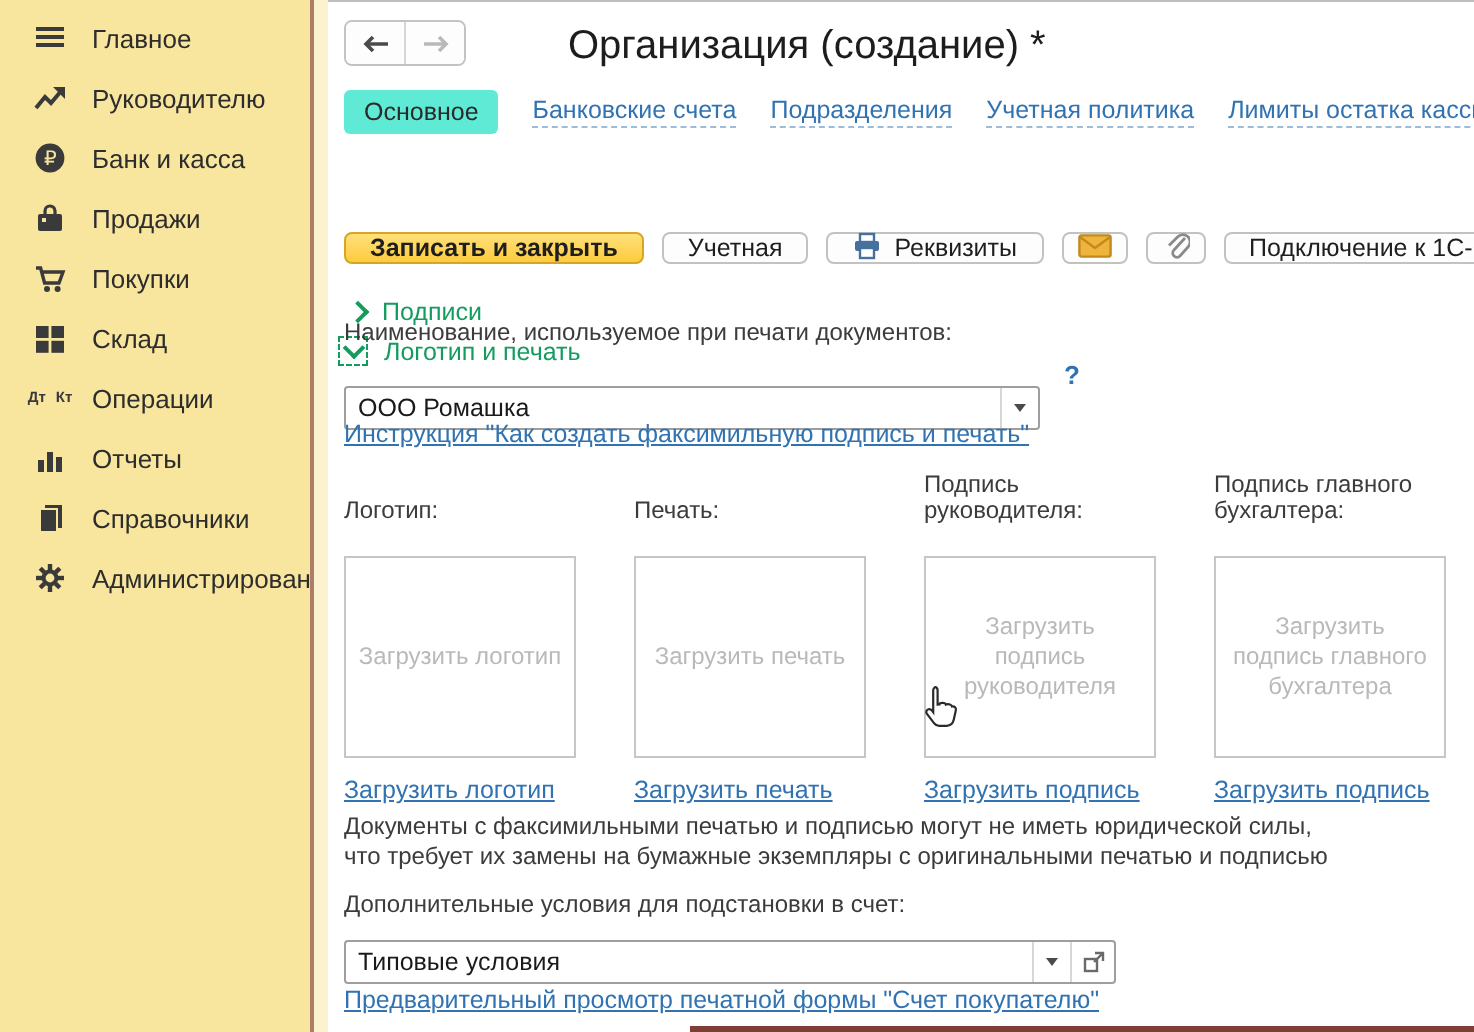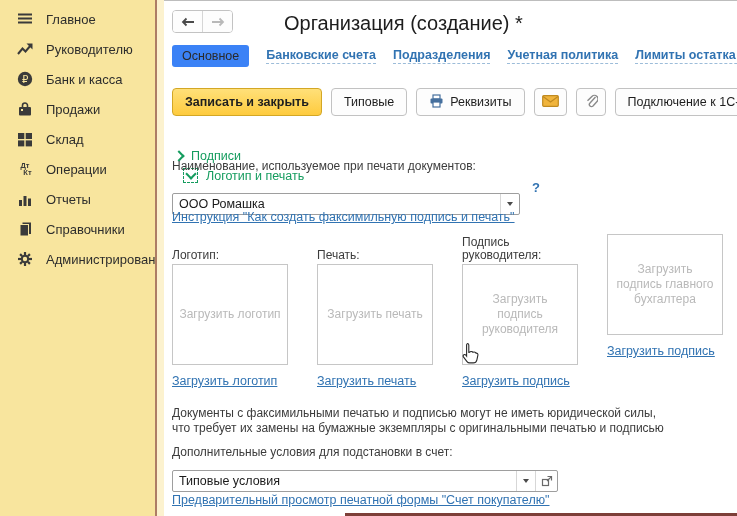--- a/index.html
+++ b/index.html
@@ -9,61 +9,61 @@
     -webkit-font-smoothing:antialiased;
   }
   
   .sidebar{position:absolute;left:0;top:0;width:155px;height:516px;background:#f8e59e;}
   .side-divider{position:absolute;left:155px;top:0;width:2px;height:516px;background:#ad7d65;}
   .side-pale{position:absolute;left:157px;top:0;width:7px;height:516px;background:#fcf2cf;}
   .side-list{padding-top:4px;}
   .side-item{display:flex;align-items:center;height:30px;padding-left:15px;cursor:pointer;}
   .side-item .ic{width:20px;height:18px;display:flex;align-items:center;justify-content:center;margin-right:11px;flex:0 0 20px;}
   .side-item .lbl{font-size:13px;color:#2d2d2d;white-space:nowrap;}
-  .dtkt{display:flex;flex-direction:column;font-size:7.5px;line-height:7.5px;font-weight:bold;color:#3a3a3a;}
+  .dtkt{display:flex;flex-direction:row;font-size:7.5px;line-height:7.5px;font-weight:bold;color:#3a3a3a;}
   .dtkt b:last-child{padding-left:5px;}
   
   #content{position:absolute;left:164px;top:0;right:0;bottom:0;background:#fff;border-top:1px solid #bdbdbd;}
   .navbtns{position:absolute;left:8px;top:9px;display:flex;border:1px solid #c3c3c3;border-radius:4px;overflow:hidden;background:#fff;}
   .navbtn{width:29px;height:21px;display:flex;align-items:center;justify-content:center;background:#fdfdfd;cursor:pointer;}
   .navbtn+.navbtn{border-left:1px solid #d6d6d6;}
   .page-title{position:absolute;left:120px;top:11px;font-size:20px;color:#1d1d1d;white-space:nowrap;}
   
   .tabs{position:absolute;left:8px;top:44px;display:flex;align-items:center;gap:17px;white-space:nowrap;}
-  .tab-active{background:#3b82f6;border-radius:3px;padding:4px 10px;font-size:12.5px;color:#2a2a2a;cursor:pointer;}
-  .tab-link{font-size:12.5px;color:#3173b2;border-bottom:1px dashed #9cbcd9;padding-bottom:1px;cursor:pointer;font-weight:bold;}
+  .tab-active{background:#5eead4;border-radius:3px;padding:4px 10px;font-size:12.5px;color:#2a2a2a;cursor:pointer;}
+  .tab-link{font-size:12.5px;color:#3173b2;border-bottom:1px dashed #9cbcd9;padding-bottom:1px;cursor:pointer;}
   
   .toolbar{position:absolute;left:8px;top:87px;display:flex;align-items:center;gap:9px;white-space:nowrap;}
-  .btn{height:28px;box-sizing:border-box;display:inline-flex;align-items:center;gap:6px;
+  .btn{height:16px;box-sizing:border-box;display:inline-flex;align-items:center;gap:6px;
        background:#fdfdfd;border:1px solid #c2c2c2;border-radius:4px;padding:0 12px;
-       font-size:12.5px;color:#1e1e1e;cursor:pointer;}
+       font-size:12.5px;color:#1e1e1e;cursor:pointer;margin-top:28px;}
   .btn-primary{background:linear-gradient(#ffe079,#fecb3e);border:1px solid #d3a725;font-weight:bold;}
   .btn-icon{padding:0 7px;}
   
   .grp{position:absolute;display:flex;align-items:center;gap:8px;font-size:12.5px;color:#149c5e;cursor:pointer;margin-top:28px;}
   .grp-signatures{left:11px;top:120px;}
-  .grp-logo{left:19px;top:139px;}
+  .grp-logo{left:5px;top:139px;}
   .chev{display:inline-block;width:6px;height:6px;border-right:2px solid #149c5e;border-bottom:2px solid #149c5e;}
   .chev-right{transform:rotate(-45deg);}
   .chev-down{transform:rotate(45deg);margin-top:-3px;}
   .dashedbox{width:15px;height:15px;border:1px dashed #149c5e;display:flex;align-items:center;justify-content:center;box-sizing:border-box;}
   .field-label{position:absolute;left:8px;font-size:12px;color:#3c3c3c;white-space:nowrap;}
   
   .input-group{position:absolute;left:8px;height:22px;box-sizing:border-box;display:flex;align-items:stretch;
                border:1px solid #9e9e9e;border-radius:2px;background:#fff;}
   .input-val{flex:1;font-size:12.5px;color:#1a1a1a;padding:3px 0 0 6px;white-space:nowrap;overflow:hidden;}
   .combo{width:18px;border-left:1px solid #d7d7d7;display:flex;align-items:center;justify-content:center;cursor:pointer;}
   .tri{width:0;height:0;border-left:3.5px solid transparent;border-right:3.5px solid transparent;border-top:4px solid #4a4a4a;}
   .openbtn{width:21px;border-left:1px solid #d7d7d7;display:flex;align-items:center;justify-content:center;cursor:pointer;}
   .help{position:absolute;font-size:13px;font-weight:bold;color:#3173b2;cursor:pointer;}
   .link{font-size:12.5px;color:#3173b2;text-decoration:underline;cursor:pointer;white-space:nowrap;}
   .pos{position:absolute;}
   
   .ugrid{position:absolute;left:8px;top:233px;display:grid;grid-template-columns:repeat(4,116px);column-gap:29px;}
-  .ulabel{height:28px;display:flex;align-items:flex-end;font-size:12px;color:#3c3c3c;line-height:13px;margin-bottom:2px;}
+  .ulabel{height:28px;display:flex;align-items:flex-end;font-size:12px;color:#3c3c3c;line-height:13px;margin-bottom:16px;}
   .ubox{height:101px;box-sizing:border-box;border:1px solid #c6c6c6;display:flex;align-items:center;justify-content:center;
         text-align:center;padding:0 6px;cursor:pointer;}
   .uph{font-size:12px;color:#b9b9b9;line-height:15px;}
   .ulink{margin-top:9px;display:inline-block;}
   .disclaimer{position:absolute;left:8px;top:405px;font-size:12px;color:#3c3c3c;line-height:15px;white-space:nowrap;}
   .bottomline{position:absolute;left:345px;top:513px;width:392px;height:3px;background:#7d3f38;}
   .cursor-hand{position:absolute;left:297px;top:341px;pointer-events:none;}
 </style>
 </head>
 <body>
@@ -108,20 +108,30 @@
       <span class="ic">
         <svg width="16" height="15">
             <path d="M5.5 5 V3.5 a2.5 2.5 0 0 1 5 0 V5" fill="none" stroke="#3a3a3a" stroke-width="1.6"></path>
             <rect x="2" y="5" width="12" height="8.5" rx="1" fill="#3a3a3a"></rect>
             <rect x="4" y="7" width="2" height="2" fill="#f8e59e"></rect>
           </svg>
       </span>
       <span class="lbl">Продажи</span>
     </div>
 
+    <div class="side-item">
+      <span class="ic">
+        <svg width="17" height="15">
+            <path d="M1 2 h2.3 l2 7.5 h7.2 l2-5.5 h-10.5" fill="none" stroke="#3a3a3a" stroke-width="1.7"></path>
+            <circle cx="6.5" cy="12.5" r="1.5" fill="#3a3a3a"></circle>
+            <circle cx="11.8" cy="12.5" r="1.5" fill="#3a3a3a"></circle>
+          </svg>
+      </span>
+      <span class="lbl">Покупки</span>
+    </div>
 
     <div class="side-item">
       <span class="ic">
         <svg width="16" height="15">
             <g fill="#3a3a3a">
               <rect x="1" y="1" width="6.3" height="6"></rect>
               <rect x="8.7" y="1" width="6.3" height="6"></rect>
               <rect x="1" y="8.4" width="6.3" height="6"></rect>
               <rect x="8.7" y="8.4" width="6.3" height="6"></rect>
             </g>
@@ -212,21 +222,21 @@
     <div class="tab-active">Основное</div>
     <a class="tab-link">Банковские счета</a>
     <a class="tab-link">Подразделения</a>
     <a class="tab-link">Учетная политика</a>
     <a class="tab-link">Лимиты остатка кассы</a>
 
   </div>
 
   <div class="toolbar">
     <button class="btn btn-primary">Записать и закрыть</button>
-    <button class="btn">Типовые</button>
+    <button class="btn">Учетная</button>
     <button class="btn">
       <span>
         <svg width="15" height="14">
             <rect x="4" y="1" width="7" height="4" fill="#fff" stroke="#46709e" stroke-width="1.2"></rect>
             <rect x="1.5" y="4.5" width="12" height="5" rx="1" fill="#46709e"></rect>
             <rect x="4" y="8" width="7" height="5" fill="#fff" stroke="#46709e" stroke-width="1.2"></rect>
           </svg>
       </span>
       <span>Реквизиты</span>
     </button>
@@ -288,20 +298,21 @@
       <a class="link ulink">Загрузить печать</a>
     </div>
     <div>
       <div class="ulabel">Подпись руководителя:</div>
       <div class="ubox">
         <span class="uph">Загрузить подпись руководителя</span>
       </div>
       <a class="link ulink">Загрузить подпись</a>
     </div>
     <div>
+      <div class="ulabel">Подпись главного бухгалтера:</div>
       <div class="ubox">
         <span class="uph">Загрузить подпись главного бухгалтера</span>
       </div>
       <a class="link ulink">Загрузить подпись</a>
     </div>
   </div>
 
   <div class="disclaimer">
     <div>Документы с факсимильными печатью и подписью могут не иметь юридической силы,</div>
     <div>что требует их замены на бумажные экземпляры с оригинальными печатью и подписью</div>

